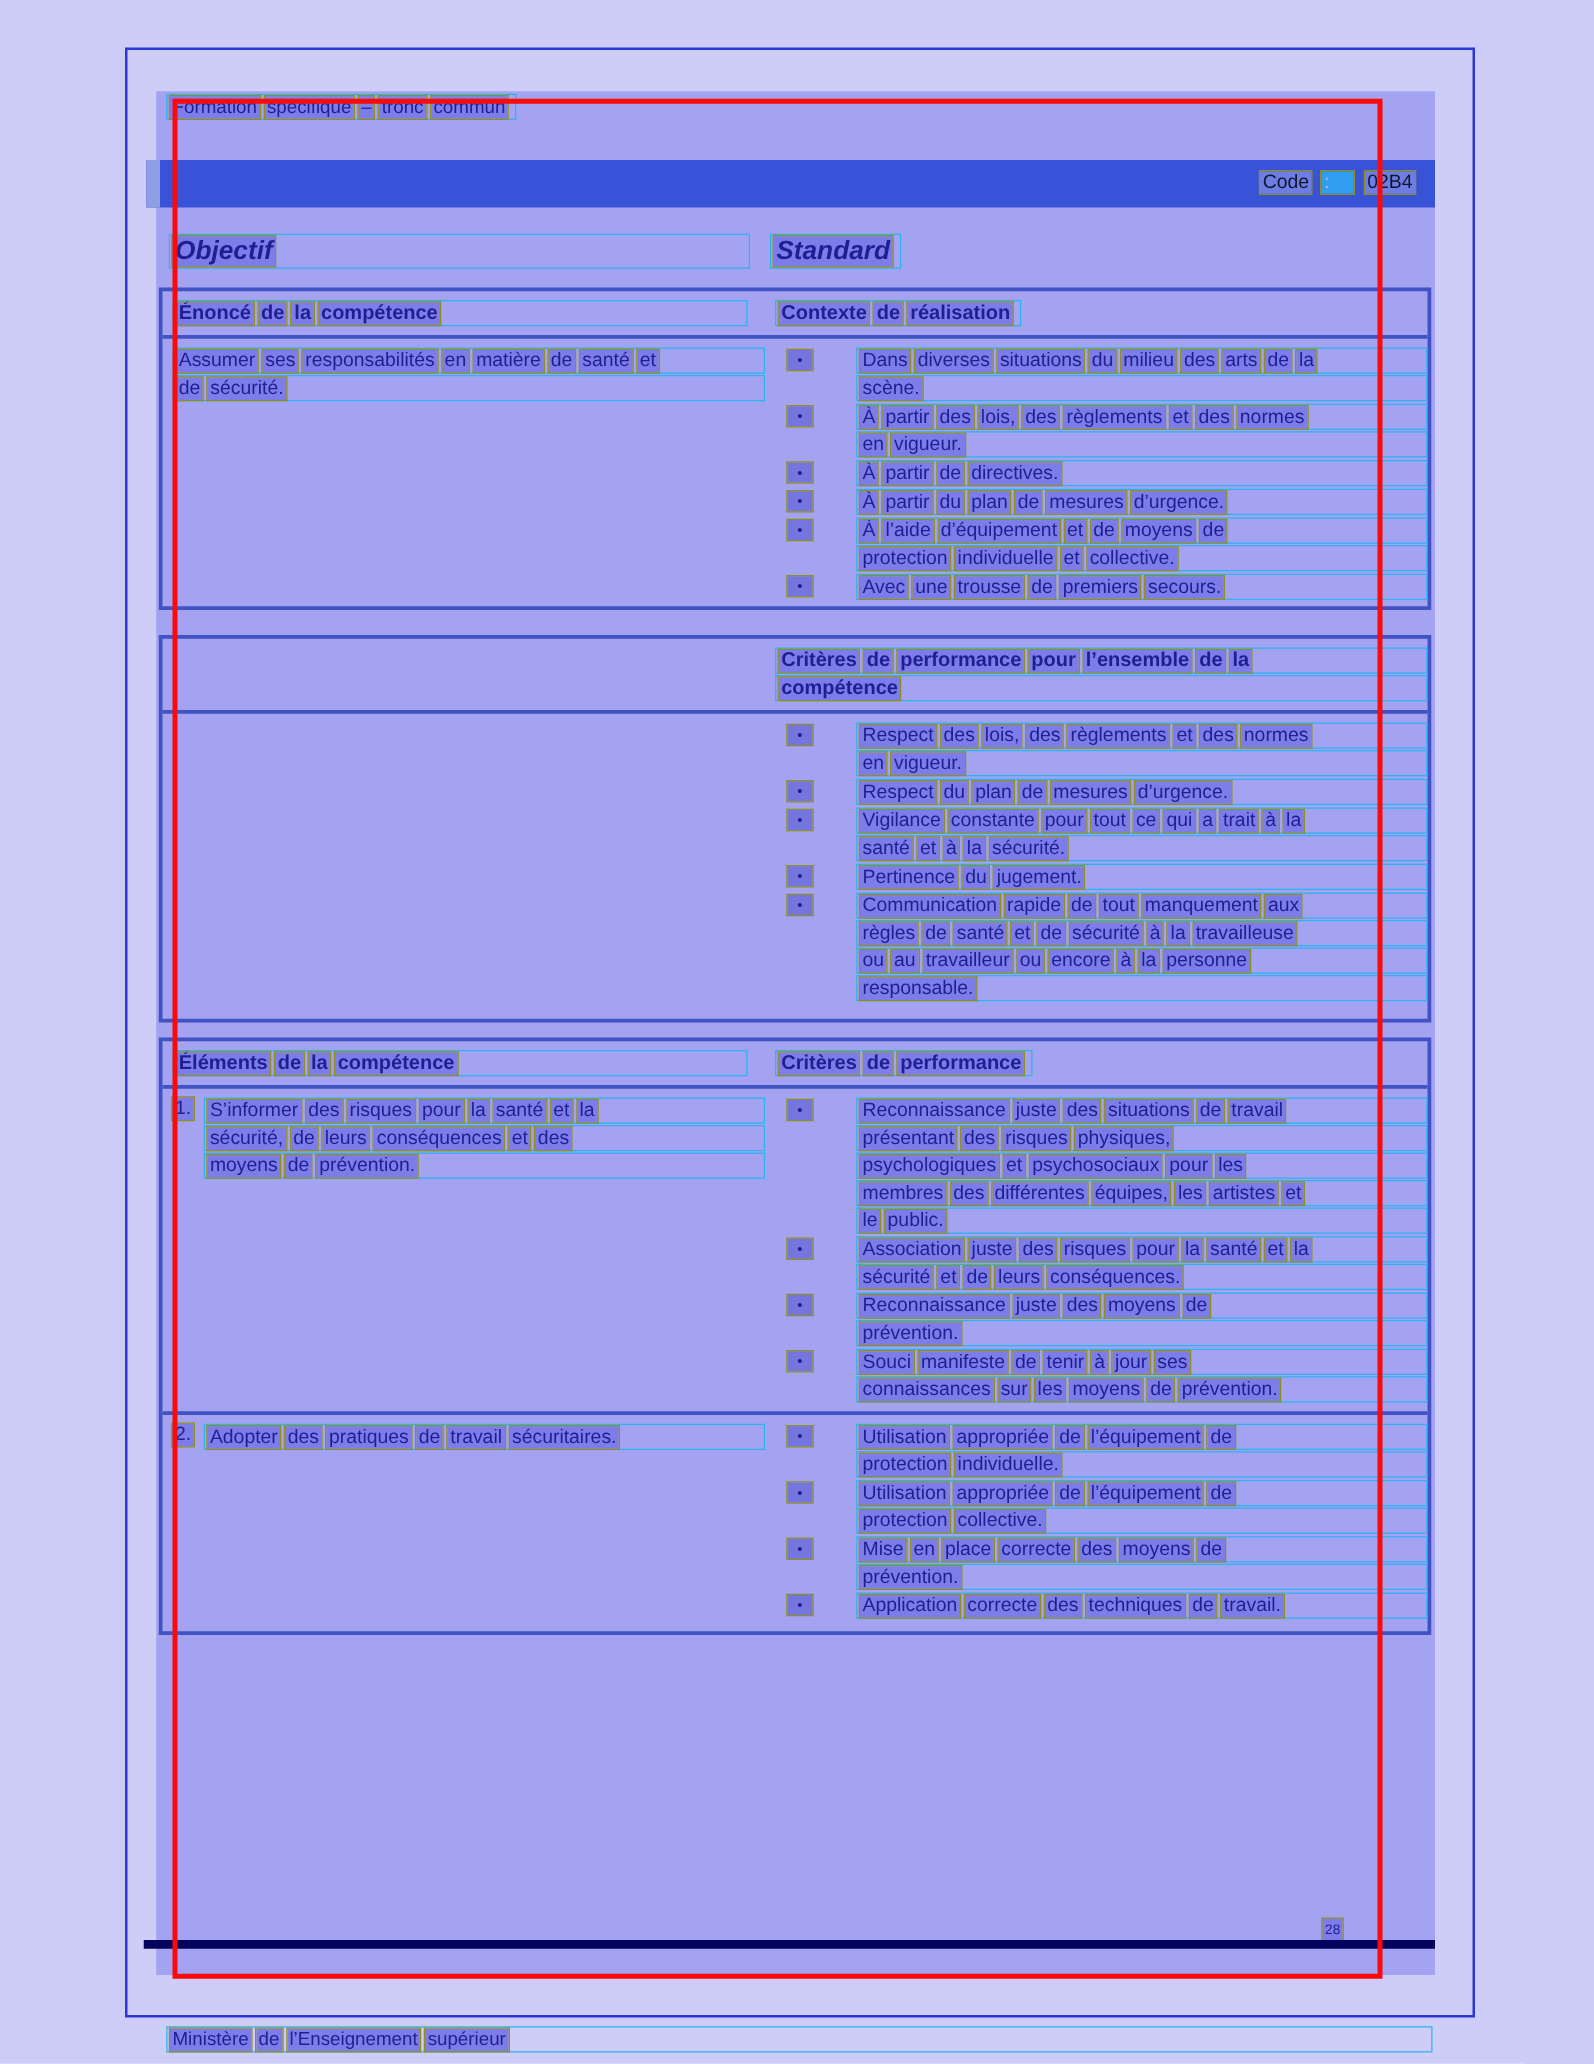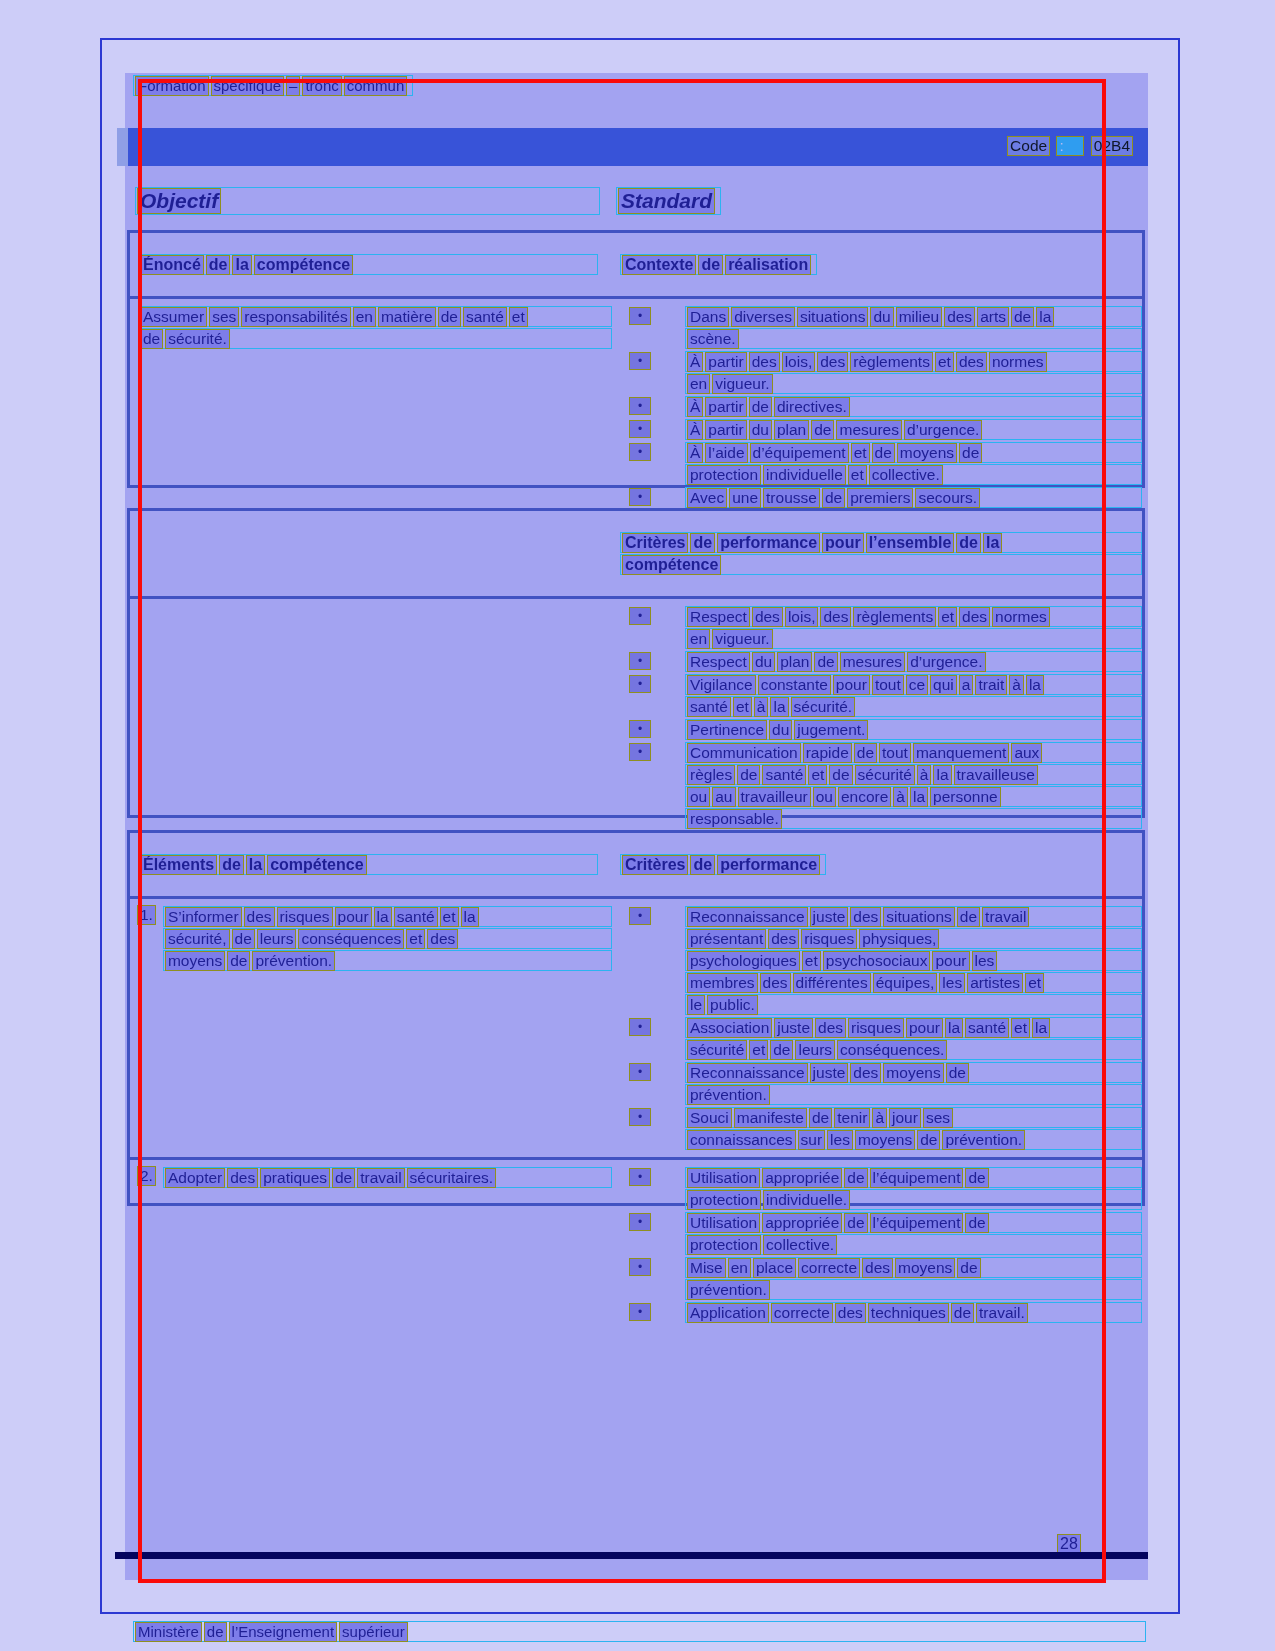--- a/index.html
+++ b/index.html
@@ -43,41 +43,41 @@
   .colon-box{background:#2f9df0;color:#b3bbf0;min-width:22px;text-align:left;}
 
   .obj-line{position:absolute;left:135px;top:186px;width:465px;height:28px;z-index:5;}
   .std-line{position:absolute;left:616px;top:186px;height:28px;z-index:5;}
   .big{font-size:21px;font-weight:bold;font-style:italic;line-height:24px;}
 
   .tbl{position:absolute;left:127px;width:1018px;border:3px solid var(--table-border);
     box-sizing:border-box;z-index:5;}
   .t1{top:230px;height:258px;}
   .t2{top:508px;height:310px;}
-  .t3{top:830px;height:376px;}
-  .thead{display:flex;border-bottom:3px solid var(--table-border);padding:20px 0;}
+  .t3{top:830px;height:478px;}
+  .thead{display:flex;border-bottom:3px solid var(--table-border);padding:6px 0;}
   .c1{width:482px;padding-left:8px;box-sizing:border-box;}
   .c2{flex:1;padding-left:8px;box-sizing:border-box;}
   .tbody,.trow{display:flex;padding-top:6px;}
   .trow1{border-bottom:3px solid var(--table-border);padding-bottom:6px;}
 
   .bullet{display:flex;}
   .blt{width:20px;margin-left:10px;height:16px;margin-top:3px;background:#7575e0;
     outline:1px solid var(--word-border);font-size:12px;line-height:16px;text-align:center;
     color:var(--text-blue);flex:0 0 auto;}
   .bl-lines{flex:1;margin-left:6px;padding-left:29px;}
 
   .numbered{display:flex;}
   .num{width:auto;margin-left:0;align-self:flex-start;}
   .numlines{flex:1;margin-left:6px;}
 
   .footer-bar{position:absolute;left:115px;top:1552px;width:1033px;height:7px;
     background:var(--rule-navy);z-index:6;}
   .footer-line{position:absolute;left:133px;top:1620px;width:1013px;font-size:15px;z-index:5;}
-  .page-num{position:absolute;left:1056px;top:1534px;font-size:16px;z-index:5;}
+  .page-num{position:absolute;left:1056px;top:1534px;font-size:11px;z-index:5;}
 
   .red-rect{position:absolute;left:138px;top:79px;width:960px;height:1496px;
     border:4px solid var(--red);z-index:30;pointer-events:none;}
 </style>
 </head>
 <body>
 
 <div class="canvas">
   <div class="page-frame"></div>
   <div class="content-bg"></div>

